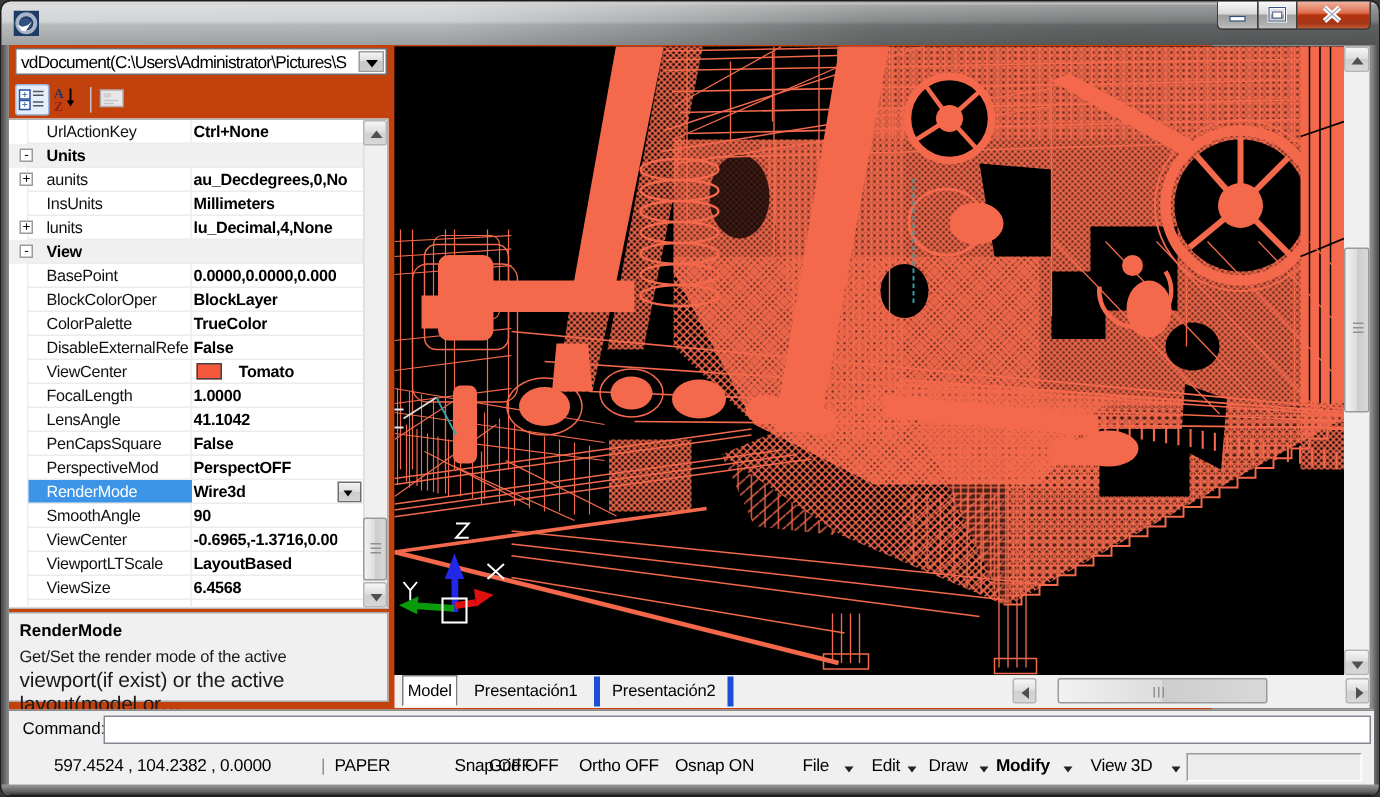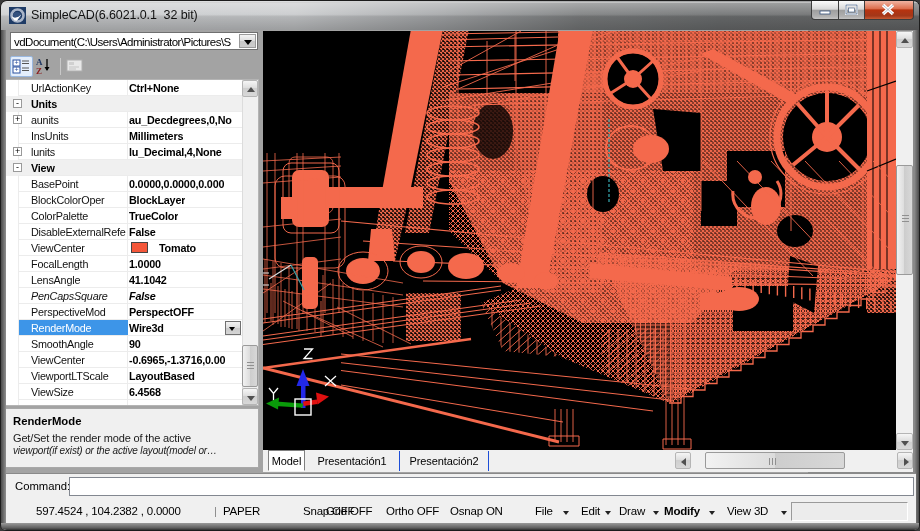--- a/index.html
+++ b/index.html
@@ -22,21 +22,21 @@
 #title-ico { position:absolute; left:8px; top:6px; width:17px; height:17px; }
 #title-txt { position:absolute; left:30px; top:7px; font-size:12.5px; color:#111; letter-spacing:-0.1px; }
 
 .wbtn { position:absolute; top:0px; height:19px; border:1px solid #3c3c3c; border-top:none;
   background:linear-gradient(#fbfbfb 0%,#d8d8d8 45%,#9f9f9f 52%,#b0b0b0 85%,#c4c4c4 100%); }
 #btn-min { left:810px; width:28px; border-radius:0 0 0 4px; }
 #btn-max { left:837px; width:27px; }
 #btn-close { left:863px; width:50px; border-radius:0 0 4px 0;
   background:linear-gradient(#f0b4a2 0%,#dd6f4e 42%,#b7330f 50%,#a33719 82%,#c65a33 100%); }
 
-#client { position:absolute; left:5px; top:29px; width:802px; height:495px; background:#a3a3a3; }
+#client { position:absolute; left:5px; top:29px; width:802px; height:495px; background:#c2410c; }
 
 
 #combo { position:absolute; left:4px; top:2px; width:248px; height:18px; background:#fff;
   border:1px solid #707070; }
 #combo .txt { position:absolute; left:3px; top:2.5px; font-size:11.5px; letter-spacing:-0.52px; color:#000; white-space:nowrap; overflow:hidden; width:228px; }
 #combo .btn { position:absolute; right:1px; top:1px; width:17px; height:14px;
   background:linear-gradient(#f4f4f4,#dcdcdc 50%,#c8c8c8 50%,#ccc); border:1px solid #9a9a9a; }
 .arrow-d { width:0; height:0; border-left:4px solid transparent; border-right:4px solid transparent; border-top:5px solid #000; position:absolute; }
 #toolbar { position:absolute; left:0px; top:24px; width:253px; height:26px; }
 .tbtn { position:absolute; top:2px; width:23px; height:21px; }
@@ -57,29 +57,29 @@
 .sb { background:#f0f0f0; position:absolute; }
 .sb-btn { position:absolute; width:16px; height:17px; background:linear-gradient(#f6f6f6,#dcdcdc 50%,#cfcfcf 50%,#d8d8d8);
   border:1px solid #b5b5b5; border-radius:2px; }
 .sb-thumb { position:absolute; background:linear-gradient(90deg,#f2f2f2,#dcdcdc 50%,#cdcdcd 50%,#d8d8d8);
   border:1px solid #9a9a9a; border-radius:2px; }
 .tri { width:0; height:0; position:absolute; }
 
 #descpanel { position:absolute; left:0px; top:378px; width:253px; height:60px; background:#f0f0f0; border:1px solid #a8a8a8; border-left:none; }
 #descpanel b { position:absolute; left:7px; top:6px; font-size:11.3px; }
 #descpanel .d1 { position:absolute; left:7px; top:23px; font-size:11px; letter-spacing:-0.15px; color:#1a1a1a; }
-#descpanel .d2 { position:absolute; left:7px; top:36px; font-size:10px; letter-spacing:-0.15px; color:#1a1a1a;font-style:italic; }
+#descpanel .d2 { position:absolute; left:7px; top:36px; font-size:14px; letter-spacing:-0.15px; color:#1a1a1a; }
 
 
 #canvas { position:absolute; left:257px; top:1px; width:633px; height:419px; background:#000; }
 
 #vsb { left:890px; top:1px; width:17px; height:419px; }
 
 #tabbar { position:absolute; left:257px; top:420px; width:650px; height:22px; background:#f0f0f0; }
-.tab { position:absolute; top:1px; height:20px; background:#f0f0f0; border-right:1px solid #1d4ed8; font-size:11px; letter-spacing:-0.1px; color:#000; text-align:center; padding-top:4px; }
+.tab { position:absolute; top:1px; height:20px; background:#f0f0f0; border-right:4px solid #1d4ed8; font-size:11px; letter-spacing:-0.1px; color:#000; text-align:center; padding-top:4px; }
 .tab.active { background:#fff; border:1px solid #808080; border-bottom:1px solid #fff; top:0px; height:21px; }
 
 #cmdbar { position:absolute; left:0; top:443px; width:910px; height:25px; background:#f0f0f0; border-top:1px solid #898989; }
 #cmdbar .lbl { position:absolute; left:9px; top:6px; font-size:11.3px; color:#000; }
 #cmdbar .box { position:absolute; left:63px; top:3px; width:845px; height:19px; background:#fff; border:1px solid #828790; }
 
 #statusbar { position:absolute; left:0; top:468px; width:910px; height:27px; background:#f0f0f0; font-size:11.5px; letter-spacing:-0.2px; color:#000; }
 #statusbar span { position:absolute; top:7px; white-space:nowrap; }
 .mtri { width:0; height:0; border-left:3.5px solid transparent; border-right:3.5px solid transparent; border-top:4px solid #222; position:absolute; top:13px; }
 #sb-inset { position:absolute; left:785px; top:4px; width:117px; height:19px; background:#ececec; border:1px solid #9a9a9a; border-right-color:#fff; border-bottom-color:#fff; }
@@ -89,21 +89,20 @@
 <div id="win">
   <div id="titlebar">
     <div class="sheen"></div>
       <div class="hl"></div>
     <svg id="title-ico" viewBox="0 0 17 17">
       <rect x="0" y="0" width="17" height="17" fill="#1e3b66"></rect>
       <circle cx="8.5" cy="8.5" r="6" fill="none" stroke="#a8b4c8" stroke-width="2.6"></circle>
       <circle cx="8" cy="9" r="4" fill="#33517e"></circle>
       <path d="M2.5 9.5 L5.5 13.5 L8 13.8 L12.5 7.2 L9.5 9.8 L6 10.8 Z" fill="#fff"></path>
     </svg>
-    <div id="title-txt">SimpleCAD(6.6021.0.1&nbsp; 32 bit)</div>
     <div class="wbtn" id="btn-min"><svg width="26" height="17">
           <rect x="8" y="10" width="10" height="3" fill="#fff" stroke="#35507a" stroke-width="0.8"></rect>
         </svg></div>
     <div class="wbtn" id="btn-max"><svg width="25" height="17">
           <rect x="7" y="4" width="11" height="9" fill="none" stroke="#fff" stroke-width="2"></rect>
           <rect x="7" y="4" width="11" height="9" fill="none" stroke="#35507a" stroke-width="0.7"></rect>
           <rect x="9.5" y="7" width="6" height="4" fill="#fff" stroke="#35507a" stroke-width="0.6"></rect>
         </svg></div>
     <div class="wbtn" id="btn-close"><svg width="48" height="17">
           <path d="M18,4 L28,13 M28,4 L18,13" stroke="#fff" stroke-width="3.4"></path>
@@ -218,21 +217,21 @@
           <div class="prow" style="top:176px;">
             <div class="nm">FocalLength</div>
             <div class="vl">1.0000</div>
             <div class="ln"></div>
           </div>
           <div class="prow" style="top:192px;">
             <div class="nm">LensAngle</div>
             <div class="vl">41.1042</div>
             <div class="ln"></div>
           </div>
-          <div class="prow" style="top:208px;font-style:italic;">
+          <div class="prow" style="top:208px;">
             <div class="nm">PenCapsSquare</div>
             <div class="vl">False</div>
             <div class="ln"></div>
           </div>
           <div class="prow" style="top:224px;">
             <div class="nm">PerspectiveMod</div>
             <div class="vl">PerspectOFF</div>
             <div class="ln"></div>
           </div>
           <div class="prow" style="top:240px;">

